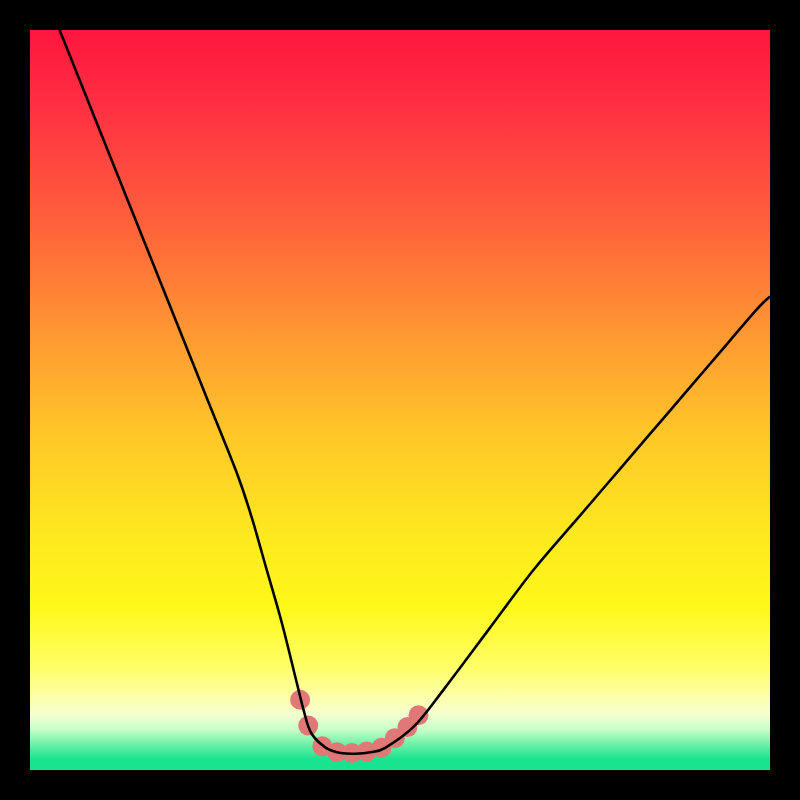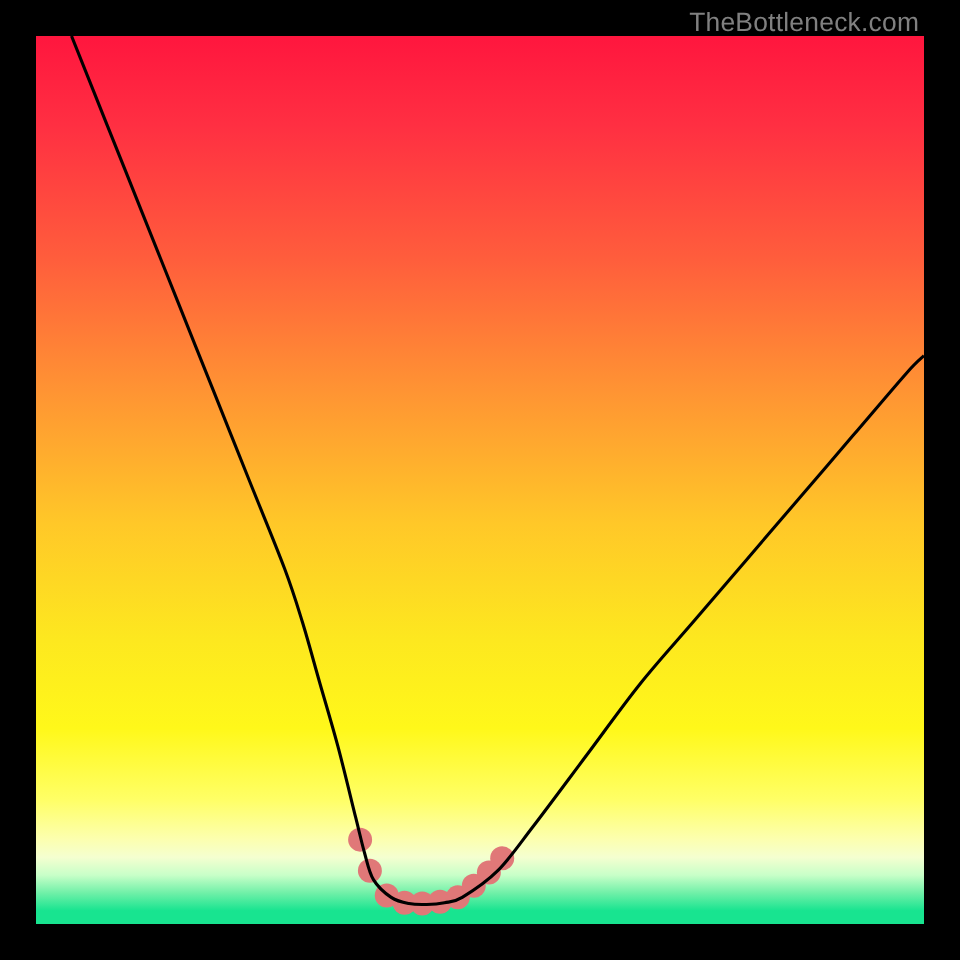--- a/index.html
+++ b/index.html
@@ -79,14 +79,13 @@
           <circle cx="43.50" cy="97.70" r="1.35" fill="#e07878"></circle>
           <circle cx="45.50" cy="97.50" r="1.35" fill="#e07878"></circle>
           <circle cx="47.50" cy="97.00" r="1.35" fill="#e07878"></circle>
           <circle cx="49.30" cy="95.70" r="1.35" fill="#e07878"></circle>
           <circle cx="51.00" cy="94.20" r="1.35" fill="#e07878"></circle>
           <circle cx="52.50" cy="92.60" r="1.35" fill="#e07878"></circle>
         </g>
       <path id="curve-path" fill="none" stroke="#000000" stroke-width="0.35" d="M 4.00 0.00 C 4.67 1.67, 6.67 6.67, 8.00 10.00 C 9.33 13.33, 10.67 16.67, 12.00 20.00 C 13.33 23.33, 14.67 26.67, 16.00 30.00 C 17.33 33.33, 18.67 36.67, 20.00 40.00 C 21.33 43.33, 22.67 46.67, 24.00 50.00 C 25.33 53.33, 27.00 57.33, 28.00 60.00 C 29.00 62.67, 29.33 63.83, 30.00 66.00 C 30.67 68.17, 31.33 70.67, 32.00 73.00 C 32.67 75.33, 33.33 77.50, 34.00 80.00 C 34.67 82.50, 35.50 86.00, 36.00 88.00 C 36.50 90.00, 36.67 90.83, 37.00 92.00 C 37.33 93.17, 37.50 94.17, 38.00 95.00 C 38.50 95.83, 39.33 96.55, 40.00 97.00 C 40.67 97.45, 41.33 97.57, 42.00 97.70 C 42.67 97.83, 43.33 97.82, 44.00 97.80 C 44.67 97.78, 45.33 97.73, 46.00 97.60 C 46.67 97.47, 47.00 97.60, 48.00 97.00 C 49.00 96.40, 50.67 95.33, 52.00 94.00 C 53.33 92.67, 54.33 91.17, 56.00 89.00 C 57.67 86.83, 60.00 83.67, 62.00 81.00 C 64.00 78.33, 66.00 75.50, 68.00 73.00 C 70.00 70.50, 72.00 68.33, 74.00 66.00 C 76.00 63.67, 78.00 61.33, 80.00 59.00 C 82.00 56.67, 84.00 54.33, 86.00 52.00 C 88.00 49.67, 90.00 47.33, 92.00 45.00 C 94.00 42.67, 96.67 39.50, 98.00 38.00 C 99.33 36.50, 99.67 36.33, 100.00 36.00"></path>
     </svg>
   </div>
-  <div class="watermark">TheBottleneck.com</div>
 </div>
 
 </body></html>

